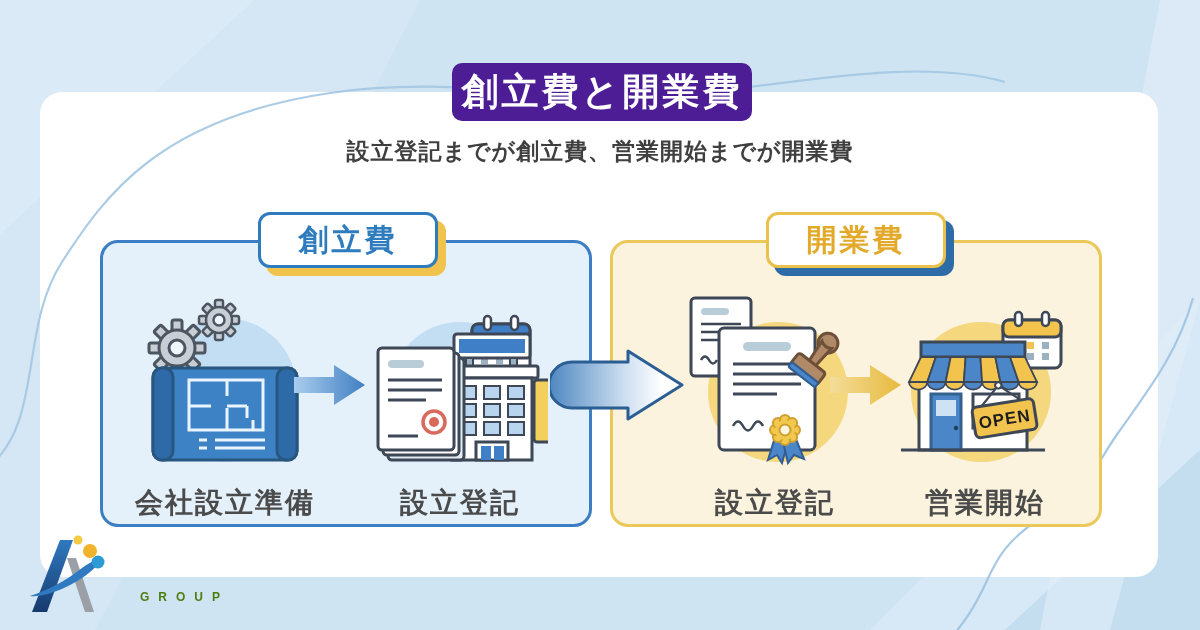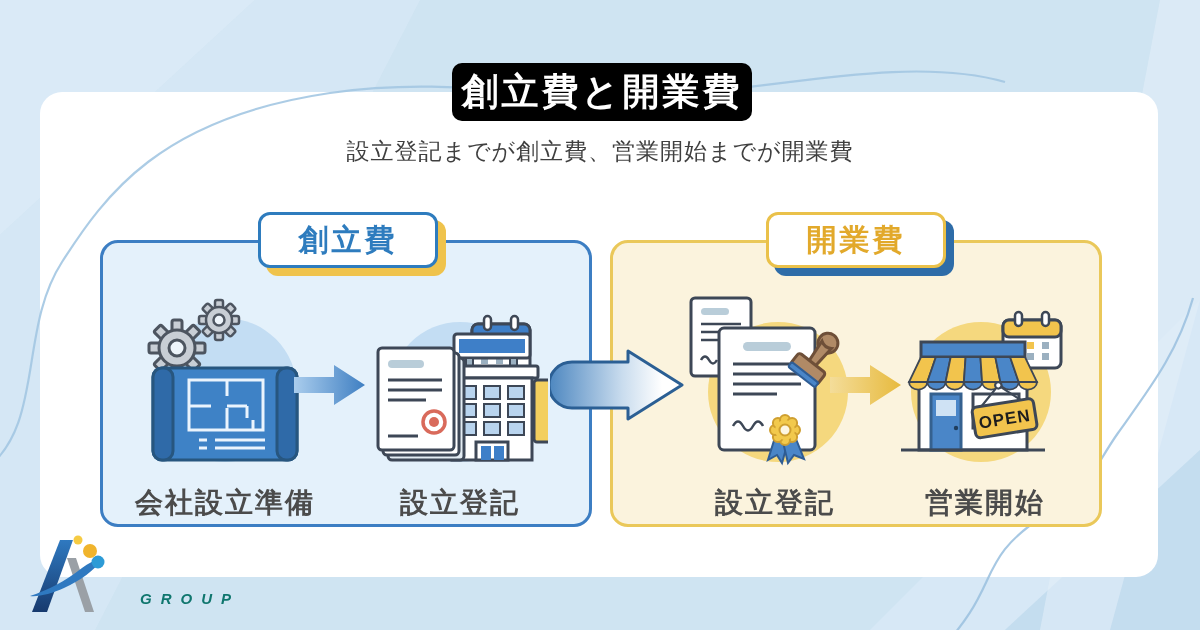--- a/index.html
+++ b/index.html
@@ -5,35 +5,35 @@
   html,body{margin:0;padding:0;}
   body{font-family:"Liberation Sans","DejaVu Sans",sans-serif;}
   .stage{position:relative;width:1200px;height:630px;overflow:hidden;background:#cfe4f2;}
   .stage *{box-sizing:border-box;}
   svg{display:block;}
   .abs{position:absolute;}
   .bg-layer{position:absolute;inset:0;z-index:0;}
   .card{position:absolute;left:40px;top:92px;width:1118px;height:485px;background:#ffffff;border-radius:22px;z-index:1;}
   .curves{position:absolute;inset:0;z-index:2;pointer-events:none;}
   .content{position:absolute;inset:0;z-index:3;}
-  .banner{position:absolute;left:452px;top:63px;width:300px;height:58px;background:#000000;border-radius:10px;
+  .banner{position:absolute;left:452px;top:63px;width:300px;height:58px;background:#4c1d95;border-radius:10px;
           display:flex;align-items:center;justify-content:center;color:#ffffff;font-size:37px;font-weight:bold;letter-spacing:3px;}
-  .subtitle{position:absolute;left:0;top:136px;width:100%;text-align:center;color:#3f3f3f;font-size:23px;font-weight:400;letter-spacing:1px;}
+  .subtitle{position:absolute;left:0;top:136px;width:100%;text-align:center;color:#3f3f3f;font-size:23px;font-weight:700;letter-spacing:1px;}
   .panel{position:absolute;top:240px;width:492px;height:287px;border-radius:18px;}
   .panel.left{left:100px;background:#e4f1fb;border:3px solid #3c7ec3;}
   .panel.right{left:610px;background:#fbf3dd;border:3px solid #eac85a;}
   .badge{position:absolute;top:212px;width:180px;height:56px;background:#ffffff;border-radius:12px;z-index:5;
          display:flex;align-items:center;justify-content:center;font-size:30px;font-weight:bold;letter-spacing:3px;}
   .badge.left{left:258px;border:3px solid #2e7cbe;color:#2e7cbe;box-shadow:8px 8px 0 #efc34c;}
   .badge.right{left:766px;border:3px solid #eac14a;color:#e2a92b;box-shadow:8px 8px 0 #2e6ca8;}
   .step-icon{position:absolute;width:180px;height:180px;}
   .step-label{position:absolute;top:484px;width:200px;text-align:center;color:#4b4b4b;font-size:28px;font-weight:bold;letter-spacing:2px;}
   .logo{position:absolute;left:30px;top:532px;width:240px;height:90px;}
   .logo-name{position:absolute;left:96px;top:16px;font-size:35px;letter-spacing:13px;color:#26262e;font-weight:400;}
-  .logo-sub{position:absolute;left:110px;top:58px;font-size:15px;letter-spacing:9px;color:#0f766e;font-weight:600;font-style:italic;}
+  .logo-sub{position:absolute;left:110px;top:58px;font-size:12px;letter-spacing:9px;color:#4d7c0f;font-weight:600;}
 </style>
 </head>
 <body>
 
 <div class="stage">
 
   <svg class="bg-layer" width="1200" height="630" viewBox="0 0 1200 630">
     <rect width="1200" height="630" fill="#cfe4f2"></rect>
     <polygon points="0,0 255,0 0,235" fill="#daeaf7"></polygon>
     <polygon points="255,0 420,0 95,630 0,630 0,235" fill="#d7e8f5" opacity="0.75"></polygon>

